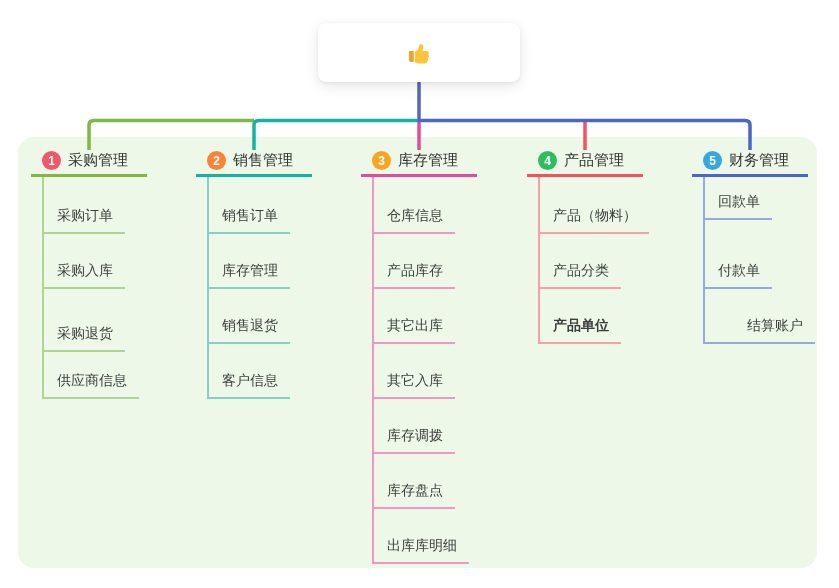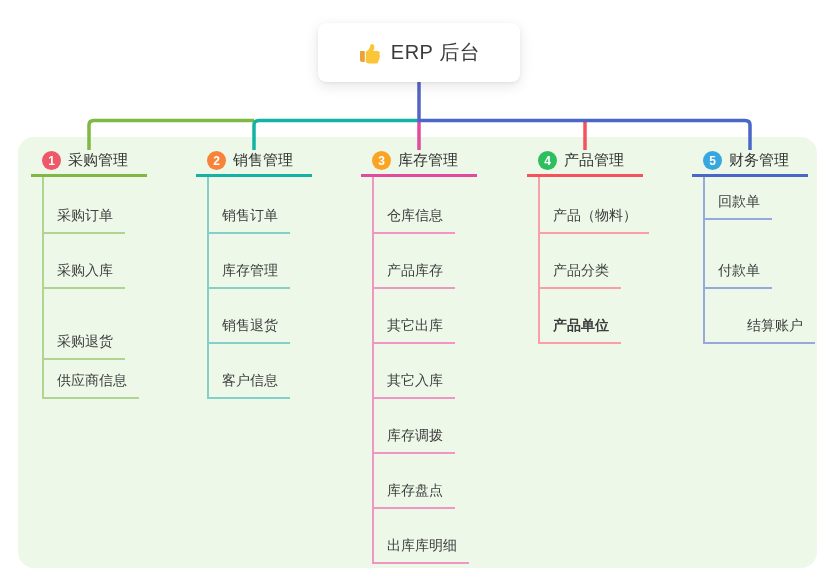--- a/index.html
+++ b/index.html
@@ -55,33 +55,32 @@
     <path id="conn-root" d="M419,82 L419,122" fill="none" stroke-width="3.5" stroke="#5464c6"></path>
   </svg>
 
   <div class="root-node">
     <span style="display:flex;">
       <svg width="24" height="24" viewBox="0 0 24 24">
         <path fill="#e8a33d" d="M2.5 10H6a.8.8 0 0 1 .8.8v9.4A.8.8 0 0 1 6 21H4a2 2 0 0 1-2-2v-8.5a.5.5 0 0 1 .5-.5z"></path>
         <path fill="#fac536" d="M7.8 20.2V10.8c2.3-.9 4.1-3.1 4.4-6 .1-1 .9-1.8 1.8-1.8 1.3 0 2.3 1.1 2.3 2.4 0 1.6-.4 3-1 4.6h4.5c1.1 0 2 .9 2 2 0 .6-.2 1.1-.6 1.4.5.4.8 1 .8 1.6 0 .8-.4 1.5-1 1.8.2.4.4.8.4 1.3 0 .8-.5 1.5-1.2 1.8 0 .1.1.4.1.6 0 1.1-.9 2-2 2h-7.2c-1.5 0-2.5-.6-3.3-1.5z"></path>
       </svg>
     </span>
-    <span class="root-title">ERP 后台</span>
   </div>
 
   <div class="branches" id="branches">
       <div class="branch" style="left: 31px;">
         <div class="branch-header" style="border-bottom-color: rgb(127, 184, 67);">
           <span class="badge" style="background: rgb(238, 88, 104);">1</span>
           <span class="branch-label">采购管理</span>
         </div>
         <div class="vline" style="background: rgb(176, 212, 146); height: 222px;"></div>
         <div class="child" style="top: 202px; border-bottom-color: rgb(176, 212, 146);"><span>采购订单</span></div>
         <div class="child" style="top: 257px; border-bottom-color: rgb(176, 212, 146);"><span>采购入库</span></div>
-        <div class="child" style="top: 328px; border-bottom-color: rgb(176, 212, 146);"><span>采购退货</span></div>
+        <div class="child" style="top: 320px; border-bottom-color: rgb(176, 212, 146);"><span>采购退货</span></div>
         <div class="child" style="top: 367px; border-bottom-color: rgb(176, 212, 146);"><span>供应商信息</span></div>
       </div>
       <div class="branch" style="left: 196px;">
         <div class="branch-header" style="border-bottom-color: rgb(20, 178, 162);">
           <span class="badge" style="background: rgb(248, 130, 58);">2</span>
           <span class="branch-label">销售管理</span>
         </div>
         <div class="vline" style="background: rgb(130, 208, 199); height: 222px;"></div>
         <div class="child" style="top: 202px; border-bottom-color: rgb(130, 208, 199);"><span>销售订单</span></div>
         <div class="child" style="top: 257px; border-bottom-color: rgb(130, 208, 199);"><span>库存管理</span></div>

